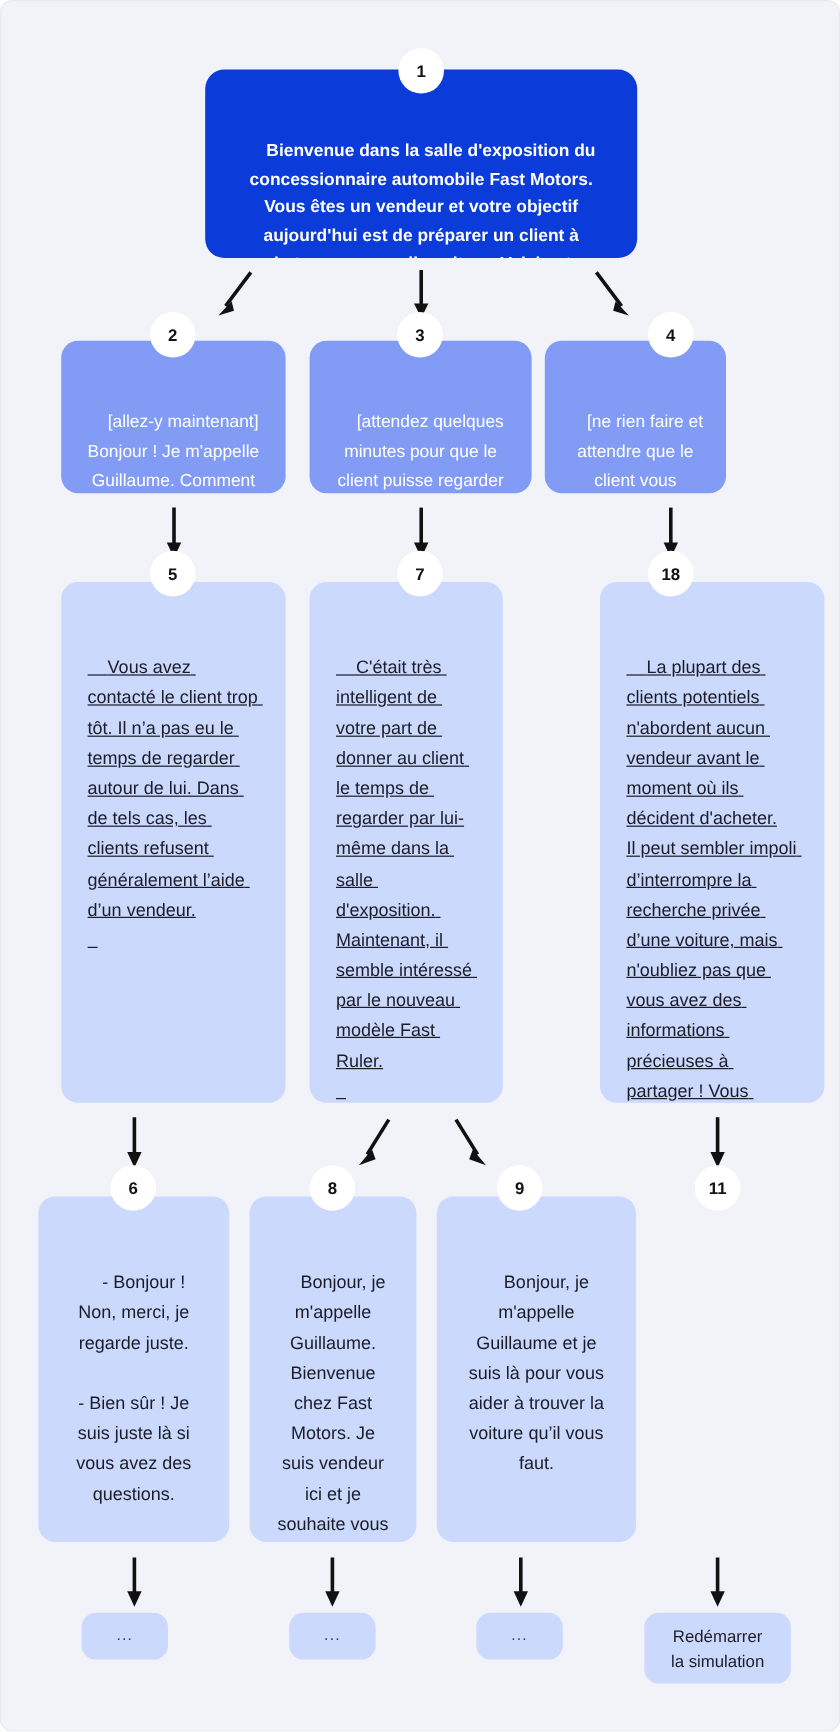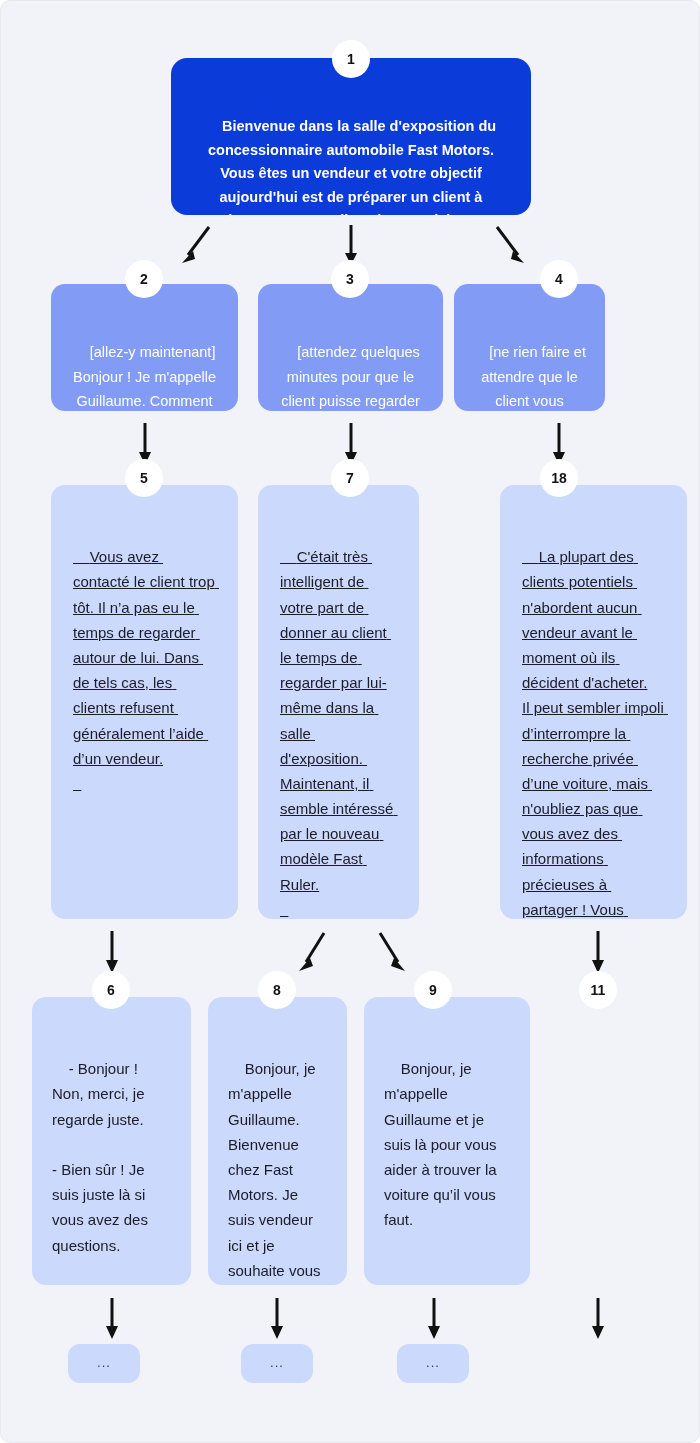--- a/index.html
+++ b/index.html
@@ -57,21 +57,21 @@
     text-align: left;
     font-size: 15px;
     line-height: 1.68;
     padding: 34px 22px 20px 22px;
     border-radius: 14px;
     text-decoration: underline;
   }
   .node.reply {
     background: #cbd9fd;
     color: #1c1c28;
-    text-align: left;
+    text-align: center;
     font-size: 15px;
     line-height: 1.68;
     padding: 34px 20px 20px 20px;
     border-radius: 14px;
   }
 
   
   .badge {
     position: absolute;
     width: 38px;
@@ -284,14 +284,18 @@
 
   <div class="pill dots" style="left:67px; top:1343px; width:72px; height:39px;">
     <span>...</span>
   </div>
   <div class="pill dots" style="left:240px; top:1343px; width:72px; height:39px;">
     <span>...</span>
   </div>
   <div class="pill dots" style="left:396px; top:1343px; width:72px; height:39px;">
     <span>...</span>
   </div>
+  <div class="pill" style="left:536px; top:1343px; width:122px; height:59px;">
+    <span>Redémarrer
+la simulation</span>
+  </div>
 
 </div>
 
 </body></html>

